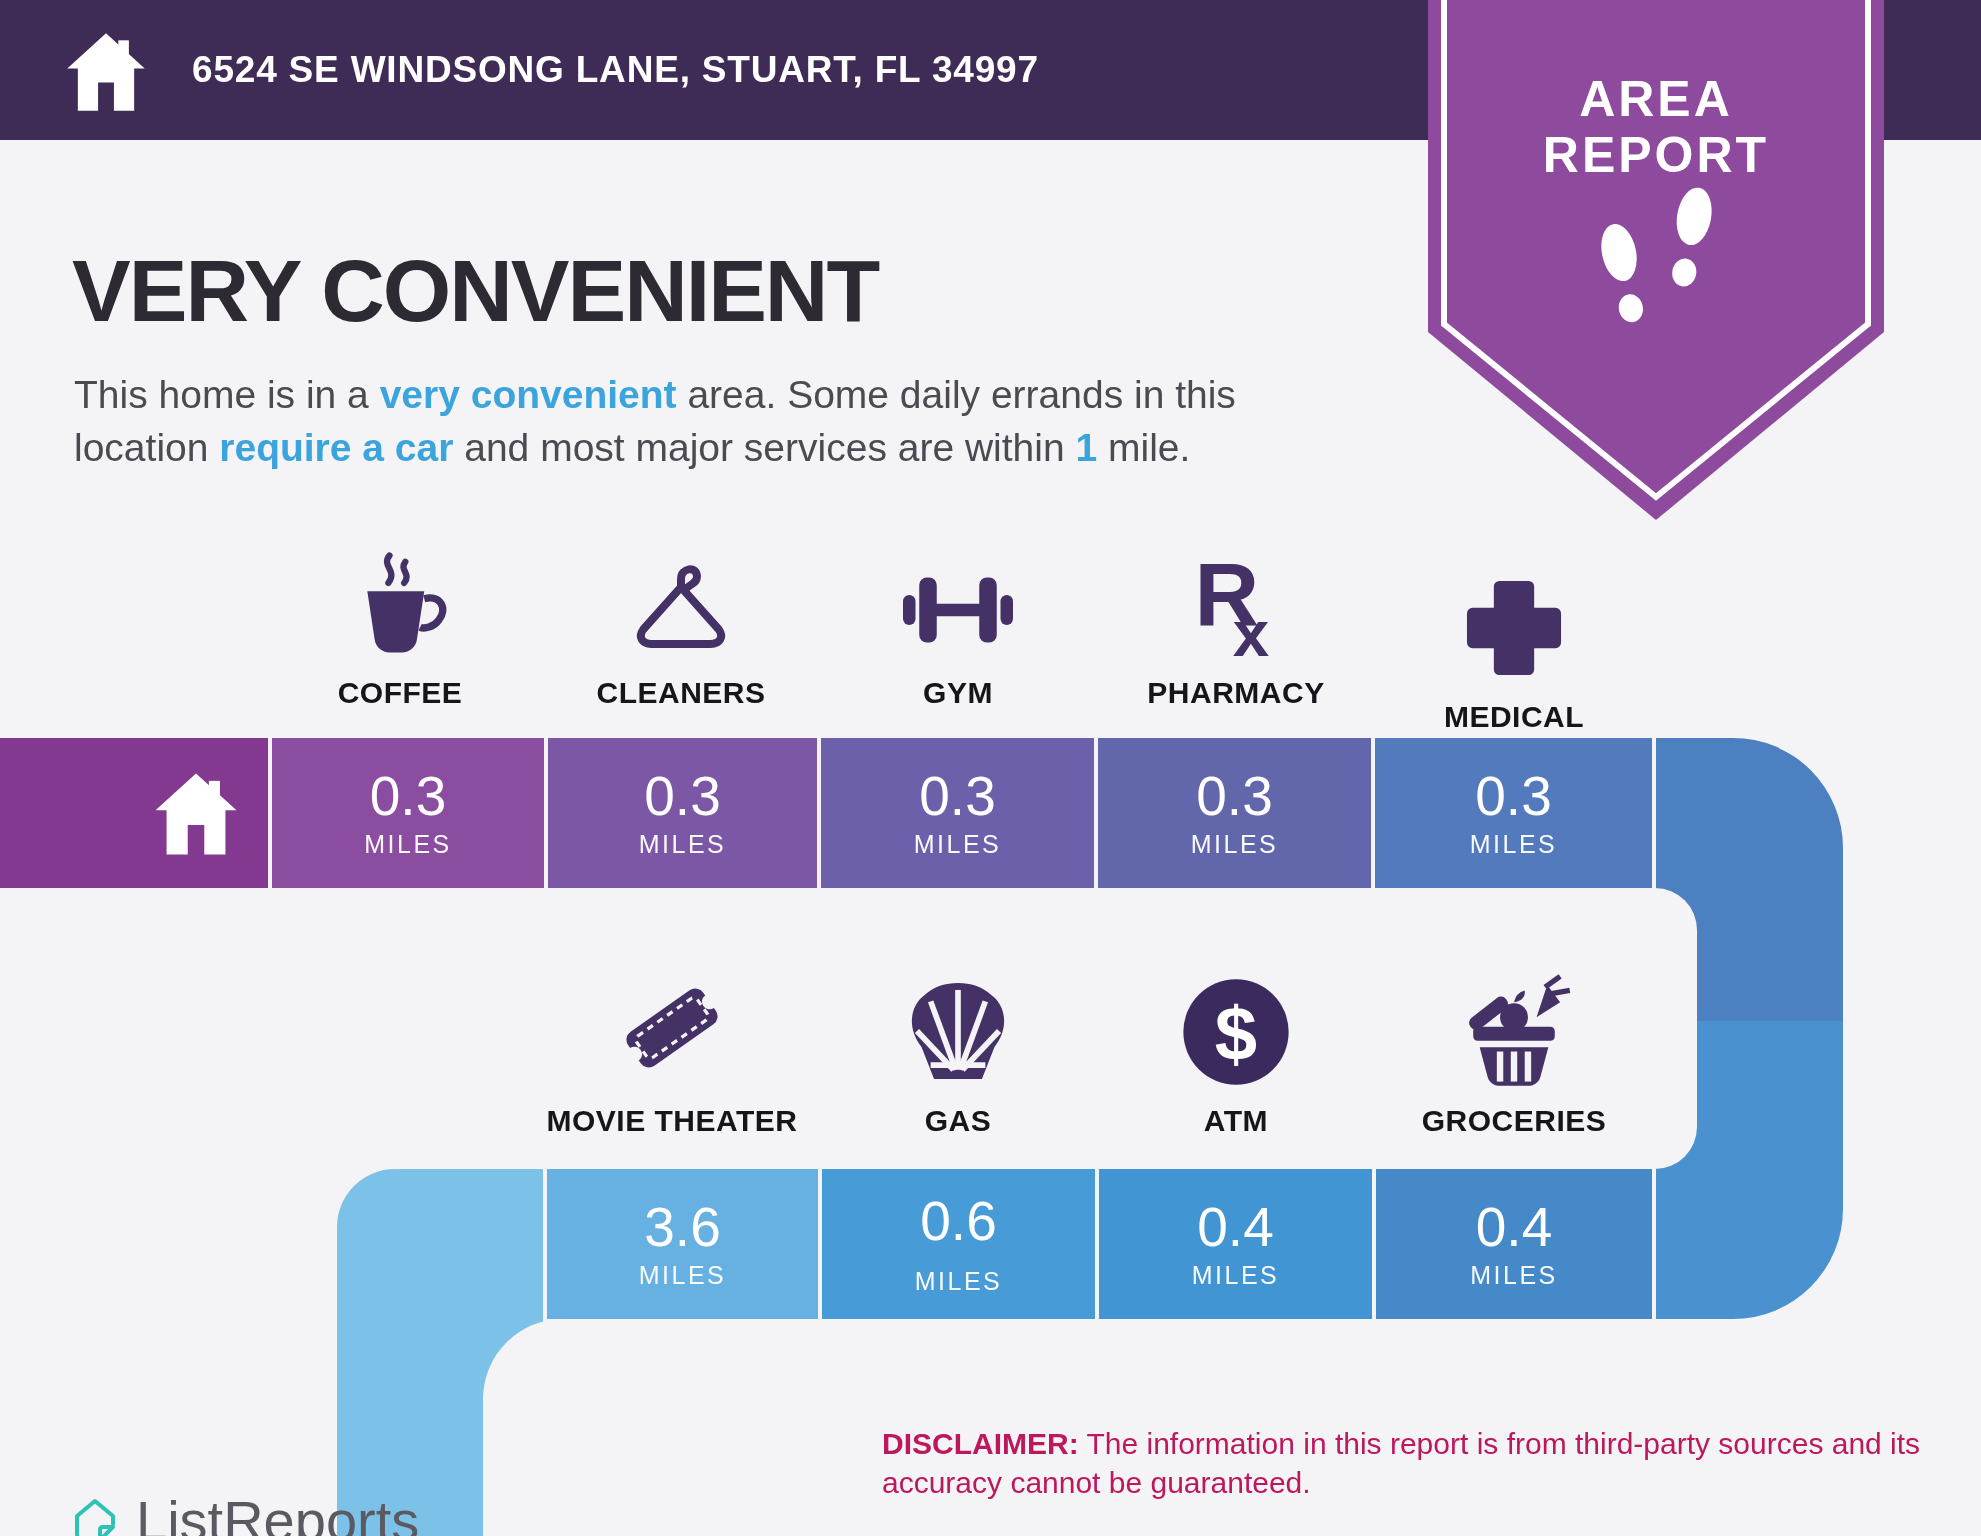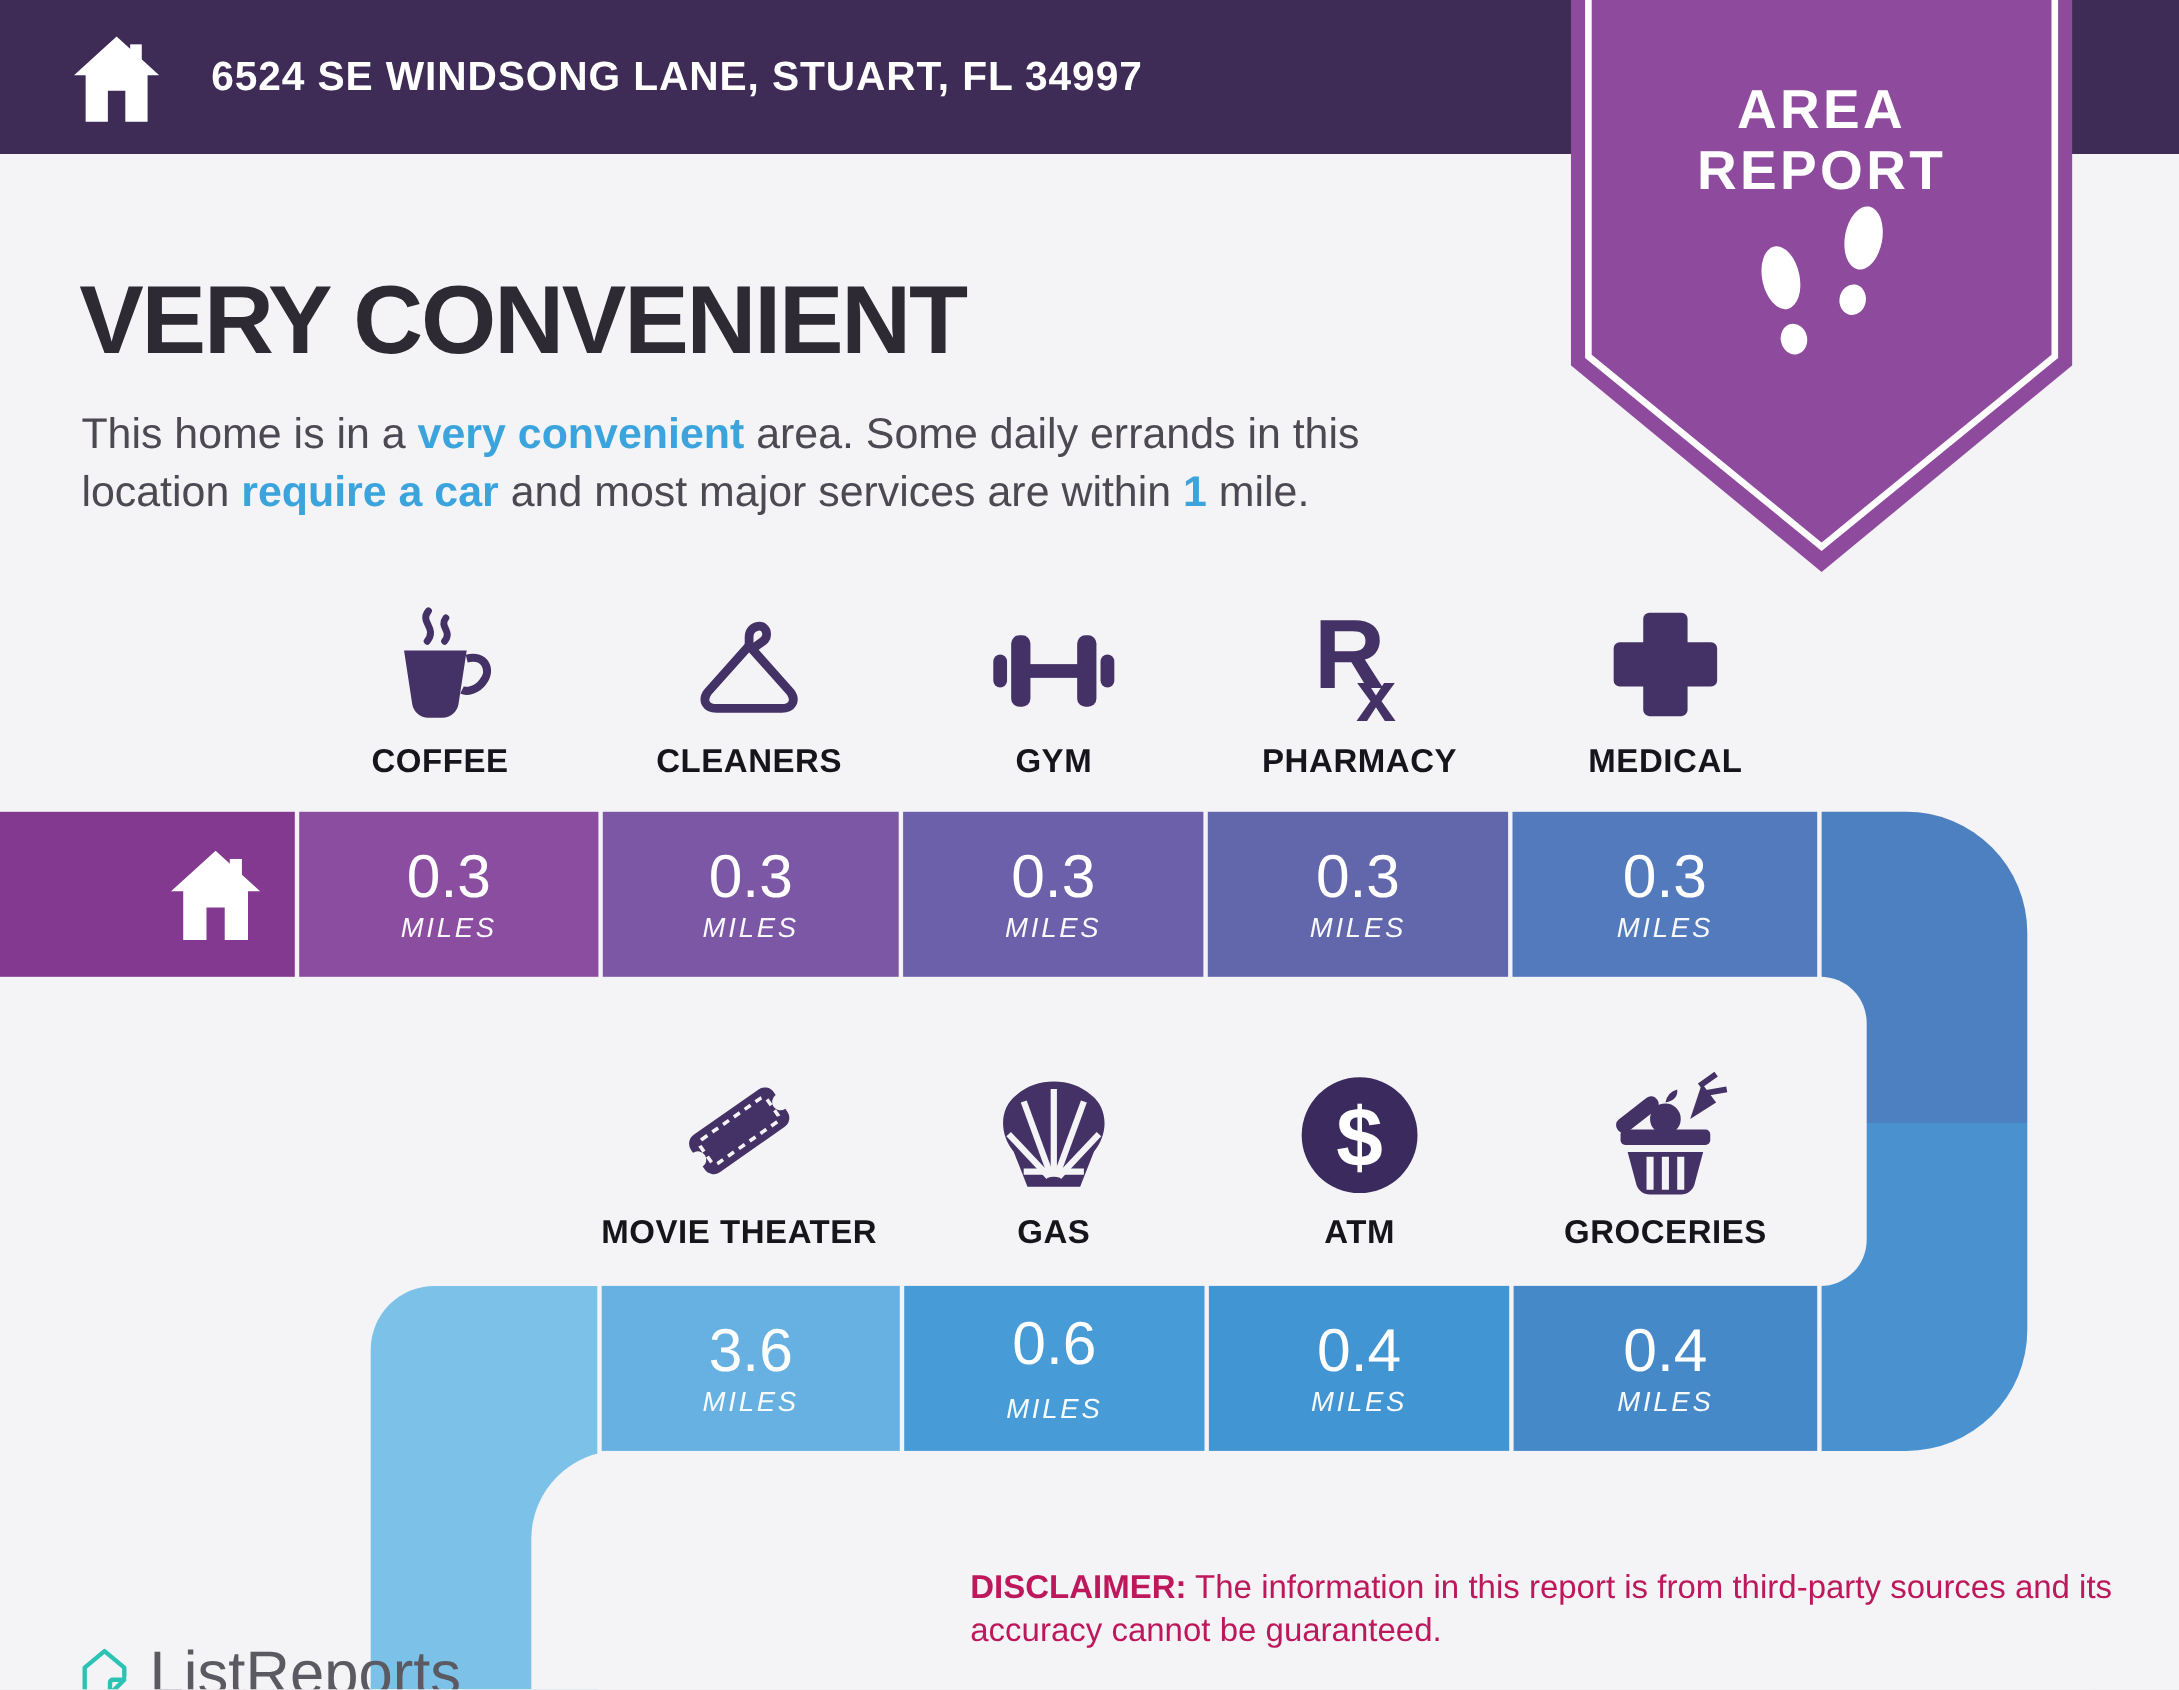--- a/index.html
+++ b/index.html
@@ -24,21 +24,21 @@
 
   
   .poi{position:absolute;width:300px;text-align:center;z-index:4;}
   .poi .ic{height:126px;display:flex;align-items:flex-end;justify-content:center;}
   .poi .lb{margin-top:16px;font-size:30px;font-weight:700;letter-spacing:.5px;color:#17151c;}
 
   
   .seg,.cell{position:absolute;height:150px;z-index:3;}
   .cell{display:flex;flex-direction:column;align-items:center;justify-content:center;color:#fff;}
   .cell .v{font-size:55px;line-height:56px;font-weight:400;}
-  .cell .u{font-size:25px;letter-spacing:2.5px;margin-top:6px;opacity:.96;font-style:italic;}
+  .cell .u{font-size:25px;letter-spacing:2.5px;margin-top:6px;opacity:.96;}
   .right-turn{position:absolute;left:1656px;top:738px;width:187px;height:581px;z-index:1;
       border-radius:0 110px 110px 0;
       background:linear-gradient(180deg,#4c80c0 0%,#4c80c0 48.7%,#4a92cf 48.7%,#4a92cf 100%);}
   .left-turn{position:absolute;left:337px;top:1169px;width:206px;height:367px;z-index:1;
       background:#7cc2e8;border-top-left-radius:58px;}
   .white-gap{position:absolute;left:0;top:888px;width:1697px;height:281px;background:#f4f3f6;
       border-radius:0 42px 42px 0;z-index:2;}
   .white-bottom{position:absolute;left:483px;top:1319px;width:1420px;height:217px;background:#f4f3f6;
       border-top-left-radius:80px;z-index:2;}
   .band-home-icon{position:absolute;left:150px;top:768px;width:92px;height:92px;z-index:4;}
@@ -180,21 +180,21 @@
   </div>
   <div class="poi" style="left:1086px;top:534px;">
     <div class="ic">
         <svg width="110" height="118" viewBox="0 0 100 108">
       <text x="12" y="76" font-size="82" font-weight="bold" fill="#443166" font-family="Liberation Sans, sans-serif">R</text>
       <text x="47" y="104" font-size="60" font-weight="bold" fill="#443166" font-family="Liberation Sans, sans-serif">x</text>
     </svg>
       </div>
     <div class="lb">PHARMACY</div>
   </div>
-  <div class="poi" style="left:1364px;top:534px;">
+  <div class="poi" style="left:1364px;top:558px;">
     <div class="ic">
         <svg width="112" height="112" viewBox="0 0 100 100">
       <path d="M37,13 h26 v24 h24 v26 h-24 v24 h-26 v-24 h-24 v-26 h24 z" fill="#443166" stroke="#443166" stroke-width="10" stroke-linejoin="round"></path>
     </svg>
       </div>
     <div class="lb">MEDICAL</div>
   </div>
 
   <div class="poi" style="left:522px;top:962px;">
     <div class="ic">

